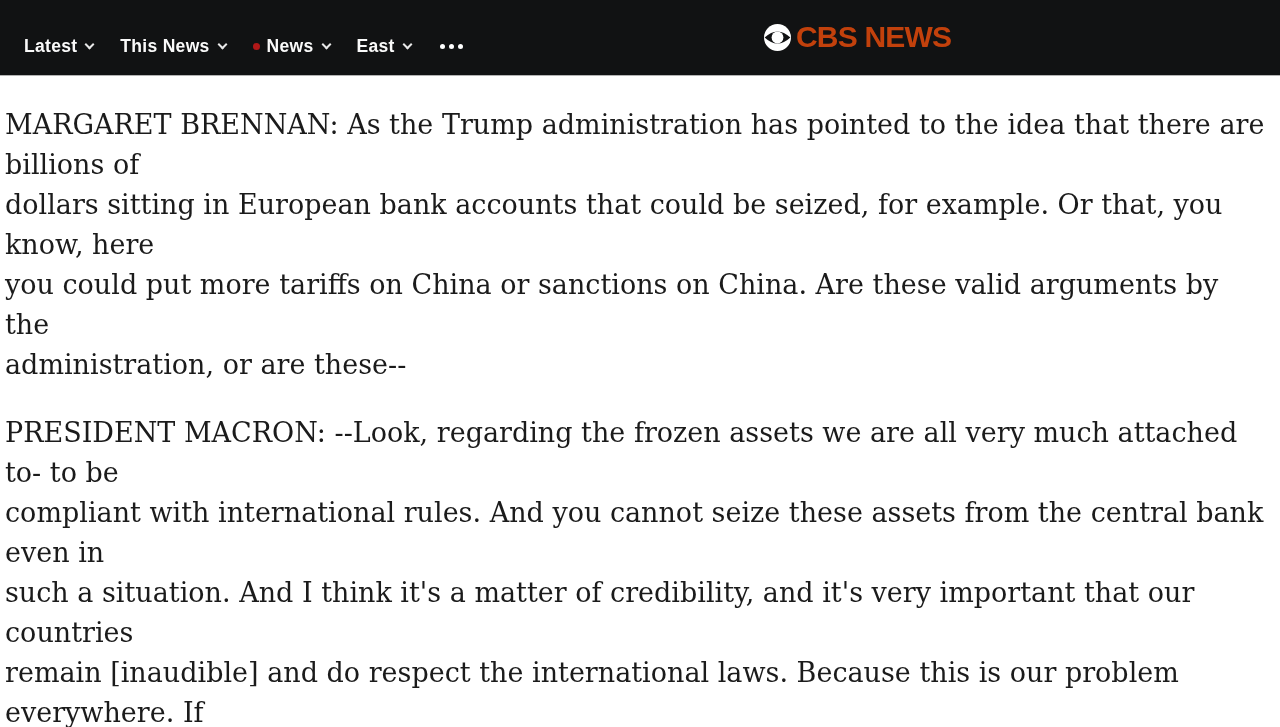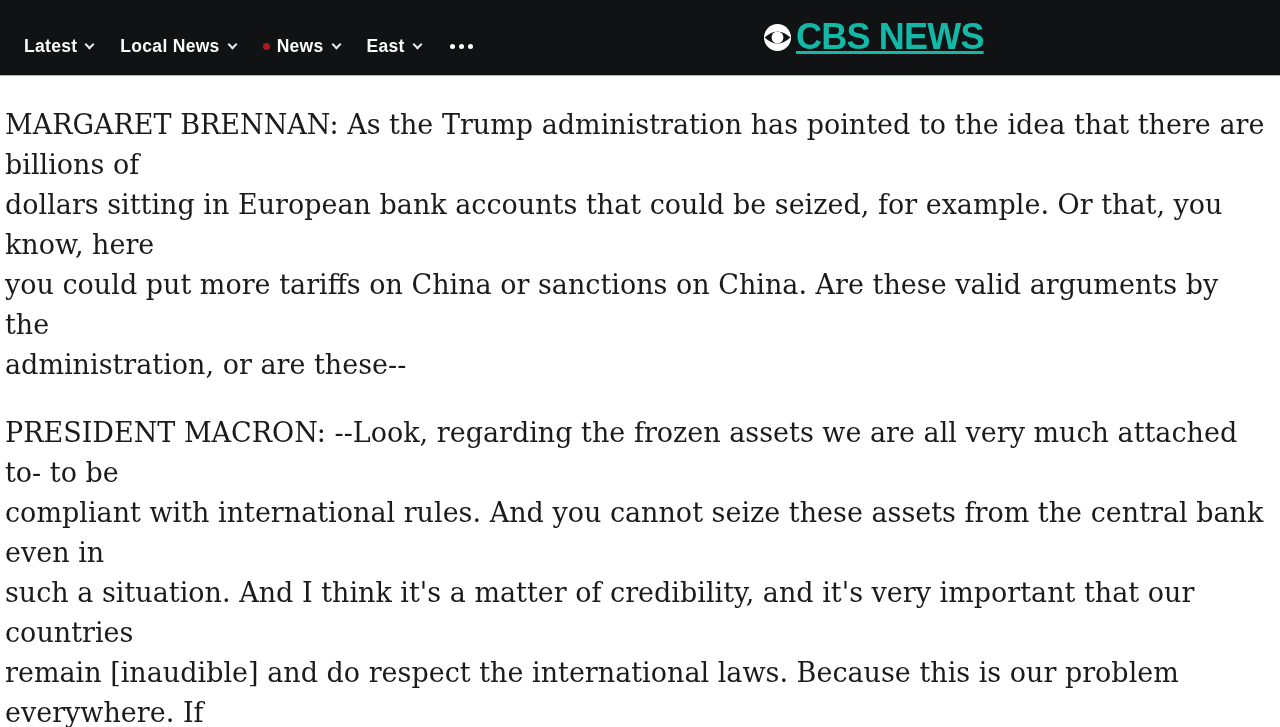--- a/index.html
+++ b/index.html
@@ -73,28 +73,27 @@
     left: 764px; top: 0;
     height: 75px;
     display: flex;
     align-items: center;
     gap: 5px;
     text-decoration: none;
     cursor: pointer;
   }
   .brand svg { display: block; }
   .brand-text {
-    color: #14b8a6;
+    color: #c2410c;
     font-family: "Liberation Sans", sans-serif;
     font-weight: bold;
-    font-size: 36px;
+    font-size: 30px;
     letter-spacing: -0.8px;
     line-height: 1;
     margin-top: -2px;
-    text-decoration: underline;
   }
 
   
   .article {
     padding: 29px 14px 0 5px;
     font-family: "DejaVu Serif", serif;
     font-size: 27px;
     line-height: 40px;
     color: #1b1b1b;
   }
@@ -108,21 +107,21 @@
 
 <header class="topbar">
   <nav class="primary-nav">
 
     <a class="nav-item">
       <span>Latest</span>
       <span class="chev"></span>
     </a>
 
     <a class="nav-item">
-      <span>Local News</span>
+      <span>This News</span>
       <span class="chev"></span>
     </a>
 
     <a class="nav-item">
       <span class="live-dot"></span>
       <span>News</span>
       <span class="chev"></span>
     </a>
 
     <a class="nav-item">

